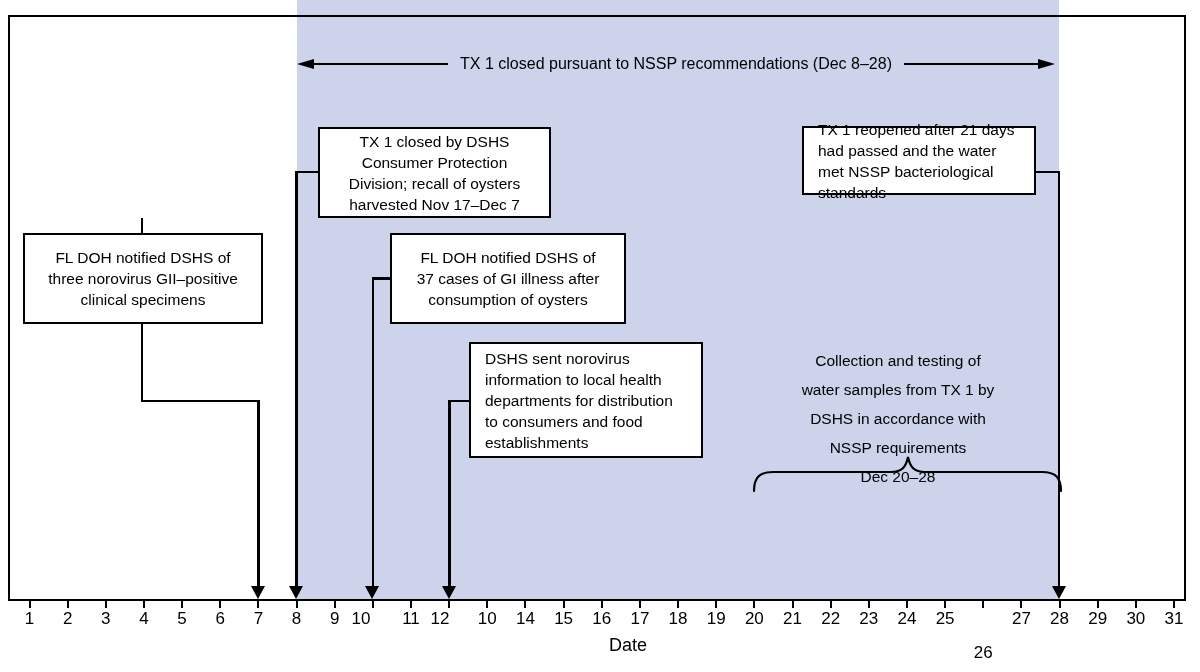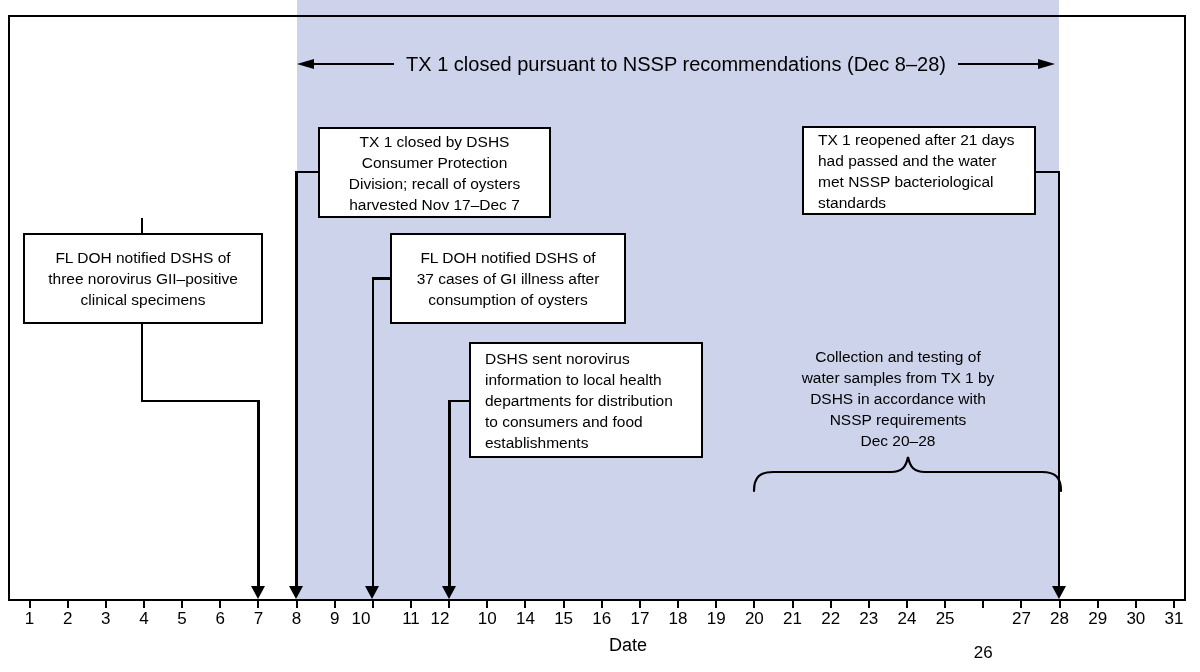--- a/index.html
+++ b/index.html
@@ -19,29 +19,29 @@
   
   .vline{position:absolute;width:2.5px;background:#000;}
   .hline{position:absolute;height:2.5px;background:#000;}
   .arrow-down{position:absolute;width:0;height:0;top:586px;
       border-left:7.5px solid transparent;border-right:7.5px solid transparent;
       border-top:13px solid #000;}
   
   .top-arrow{position:absolute;left:297px;top:53px;width:758px;height:22px;
       display:flex;align-items:center;}
   .top-arrow .seg{flex:1;height:2.5px;background:#000;}
-  .top-arrow .txt{padding:0 12px;font-size:20px;white-space:nowrap;}
+  .top-arrow .txt{padding:0 12px;font-size:16px;white-space:nowrap;}
   .ah{width:0;height:0;}
   .ah-left{border-top:5.5px solid transparent;border-bottom:5.5px solid transparent;
       border-right:17px solid #000;}
   .ah-right{border-top:5.5px solid transparent;border-bottom:5.5px solid transparent;
       border-left:17px solid #000;}
   
   .note{position:absolute;left:786px;top:346px;width:224px;text-align:center;
-      font-size:15.5px;line-height:21px;white-space:pre-line;}
+      font-size:15.5px;line-height:29px;white-space:pre-line;}
   .brace{position:absolute;left:752px;top:454px;}
   
   .tick{position:absolute;top:601px;width:2px;height:7px;background:#000;}
   .tick-num{position:absolute;top:609px;width:40px;text-align:center;font-size:17px;}
   .axis-title{position:absolute;left:568px;top:635px;width:120px;text-align:center;
       font-size:18px;}
 </style>
 </head>
 <body>
 
@@ -72,21 +72,21 @@
   <div class="ebox center" style="left:390px;top:233px;width:236px;height:91px;">FL DOH notified DSHS of
 37 cases of GI illness after
 consumption of oysters</div>
 
   <div class="ebox left" style="left:469px;top:342px;width:234px;height:116px;">DSHS sent norovirus
 information to local health
 departments for distribution
 to consumers and food
 establishments</div>
 
-  <div class="ebox left" style="left:802px;top:126px;width:234px;height:89px;">TX 1 reopened after 21 days
+  <div class="ebox left" style="left:802px;top:126px;width:234px;height:69px;">TX 1 reopened after 21 days
 had passed and the water
 met NSSP bacteriological
 standards</div>
 
   <div class="vline" style="left:140.5px;top:218px;height:15px;"></div>
 
   <div class="vline" style="left:140.5px;top:324px;height:78px;"></div>
   <div class="hline" style="left:140.5px;top:399.5px;width:119px;"></div>
   <div class="vline" style="left:257.2px;top:399.5px;height:189px;"></div>
 

